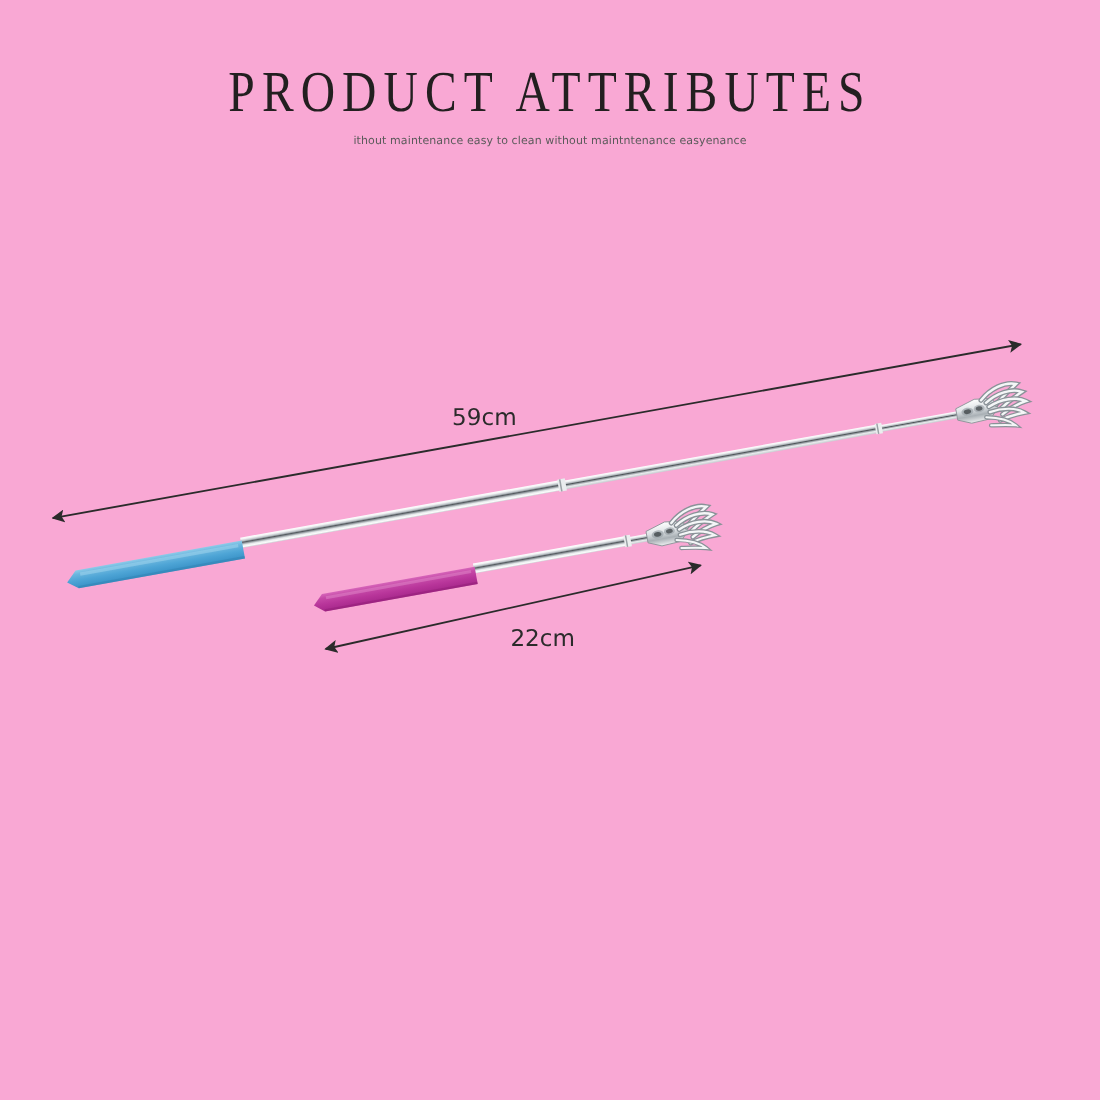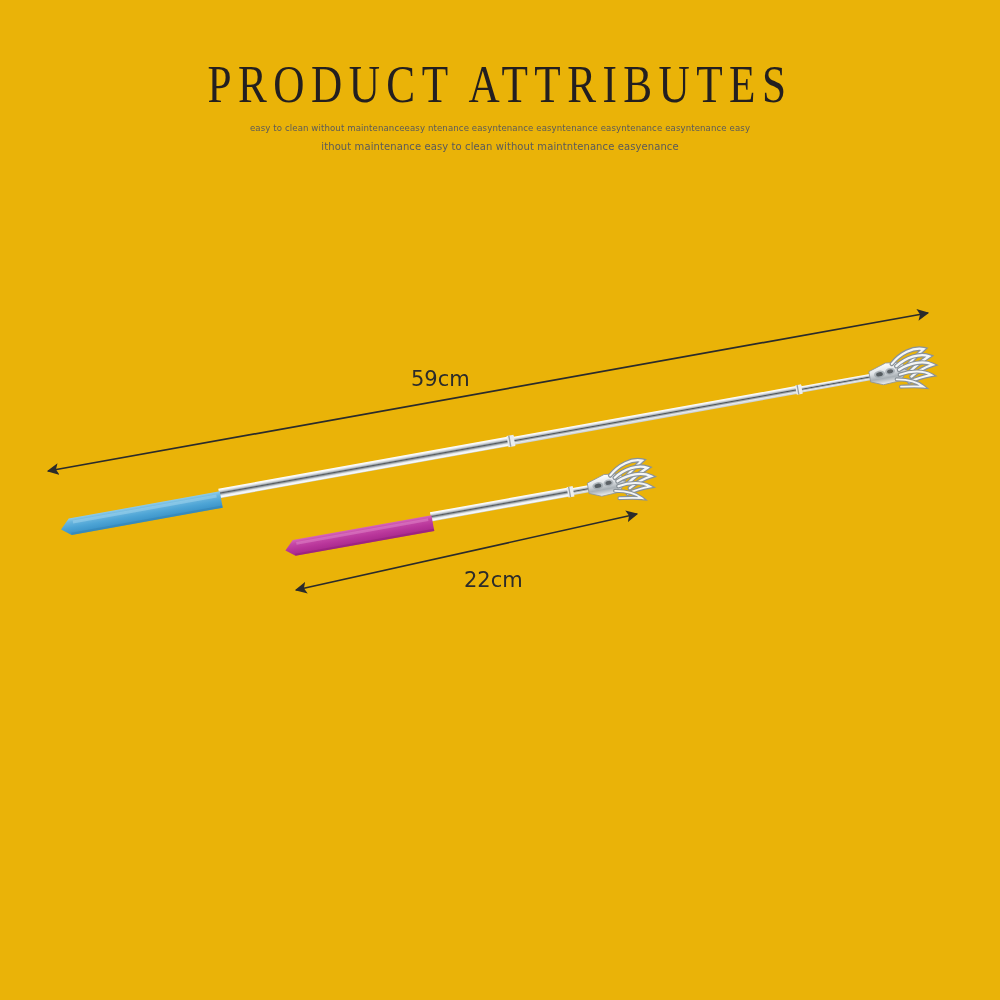--- a/index.html
+++ b/index.html
@@ -13,21 +13,21 @@
     height: 1000px;
     overflow: hidden;
     font-family: "Liberation Sans", sans-serif;
     position: relative;
   }
 
   #page {
     position: relative;
     width: 1000px;
     height: 1000px;
-    background: #eab308;
+    background: #f9a8d4;
   }
 
   
   .header {
     position: absolute;
     left: 0;
     top: 0;
     width: 1000px;
     text-align: center;
   }
@@ -85,21 +85,20 @@
 </style>
 </head>
 <body>
 
 <div id="page">
 
   <div class="header">
     <h1 class="title">PRODUCT ATTRIBUTES</h1>
 
     <div class="subtitle">
-      <span class="sline l1">easy to clean without  maintenanceeasy  ntenance easyntenance easyntenance easyntenance easyntenance easy</span>
       <span class="sline l3">ithout  maintenance easy to clean without  maintntenance easyenance</span>
     </div>
   </div>
 
   <div class="stage">
     <svg viewBox="0 0 1000 1000" xmlns="http://www.w3.org/2000/svg">
       <defs>
 
         <linearGradient id="chromeGrad" x1="0" y1="0" x2="0" y2="1">
           <stop offset="0%" stop-color="#ffffff"></stop>

